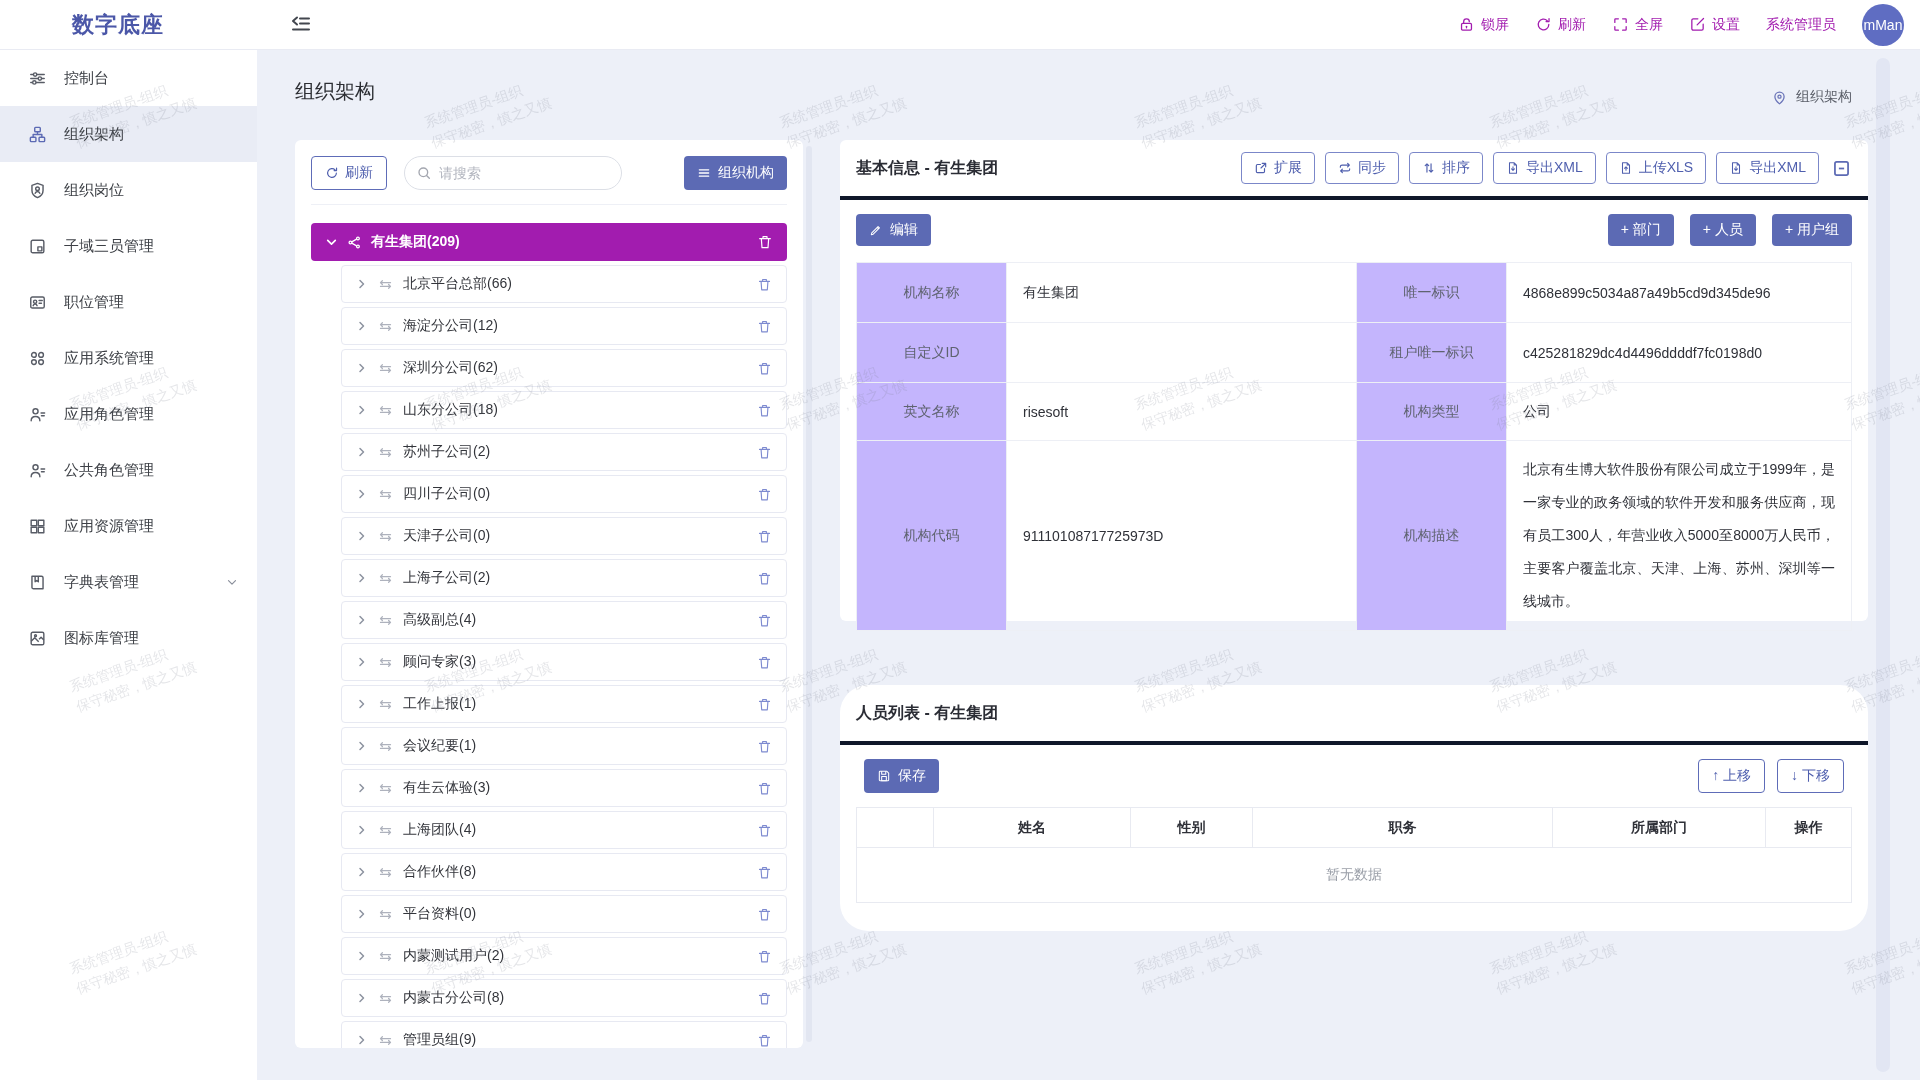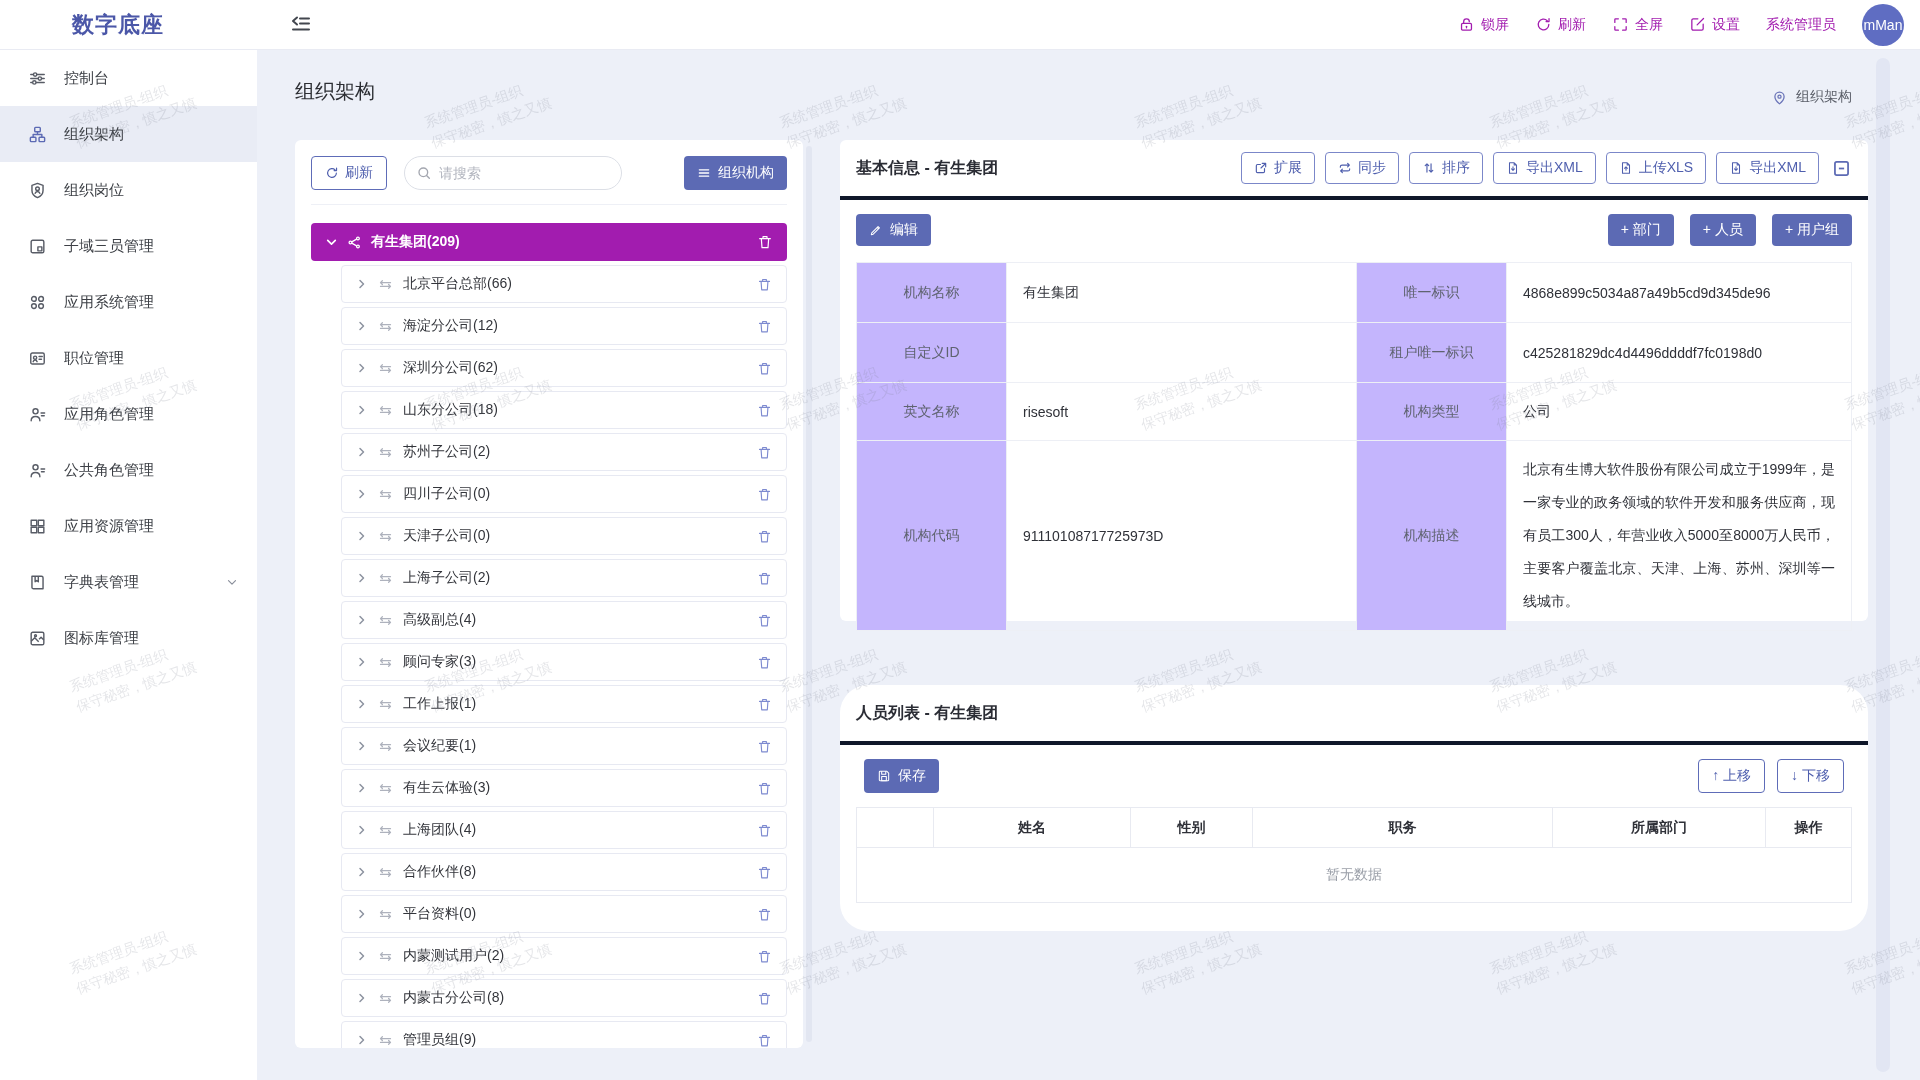--- a/index.html
+++ b/index.html
@@ -192,38 +192,38 @@
       <span class="sicon">
           <svg viewBox="0 0 24 24" fill="none" stroke="currentColor" stroke-width="1.8" stroke-linejoin="round">
             <rect x="4" y="4" width="16" height="16" rx="2"></rect>
             <rect x="12.5" y="12.5" width="5" height="5"></rect>
           </svg>
         </span>
       <span>子域三员管理</span>
     </div>
     <div class="side-item">
       <span class="sicon">
+          <svg viewBox="0 0 24 24" fill="none" stroke="currentColor" stroke-width="1.8" stroke-linecap="round" stroke-linejoin="round">
+            <rect x="3.5" y="5" width="17" height="14" rx="2"></rect>
+            <circle cx="9" cy="11" r="2"></circle>
+            <path d="M6.5 16c.5-1.4 1.5-2 2.5-2s2 .6 2.5 2M14 9.5h4M14 13h3"></path>
+          </svg>
+        </span>
+      <span>职位管理</span>
+    </div>
+    <div class="side-item">
+      <span class="sicon">
           <svg viewBox="0 0 24 24" fill="none" stroke="currentColor" stroke-width="1.8">
             <circle cx="7.5" cy="7.5" r="3"></circle>
             <circle cx="16.5" cy="7.5" r="3"></circle>
             <circle cx="7.5" cy="16.5" r="3"></circle>
             <circle cx="16.5" cy="16.5" r="3"></circle>
           </svg>
         </span>
       <span>应用系统管理</span>
-    </div>
-    <div class="side-item">
-      <span class="sicon">
-          <svg viewBox="0 0 24 24" fill="none" stroke="currentColor" stroke-width="1.8" stroke-linecap="round" stroke-linejoin="round">
-            <rect x="3.5" y="5" width="17" height="14" rx="2"></rect>
-            <circle cx="9" cy="11" r="2"></circle>
-            <path d="M6.5 16c.5-1.4 1.5-2 2.5-2s2 .6 2.5 2M14 9.5h4M14 13h3"></path>
-          </svg>
-        </span>
-      <span>职位管理</span>
     </div>
     <div class="side-item">
       <span class="sicon">
           <svg viewBox="0 0 24 24" fill="none" stroke="currentColor" stroke-width="1.8" stroke-linecap="round">
             <circle cx="9.5" cy="8" r="3.2"></circle>
             <path d="M4 20c0-3.4 2.5-5.4 5.5-5.4S15 16.6 15 20M16.5 10H21M17 13.5h3.5"></path>
           </svg>
         </span>
       <span>应用角色管理</span>
     </div>

